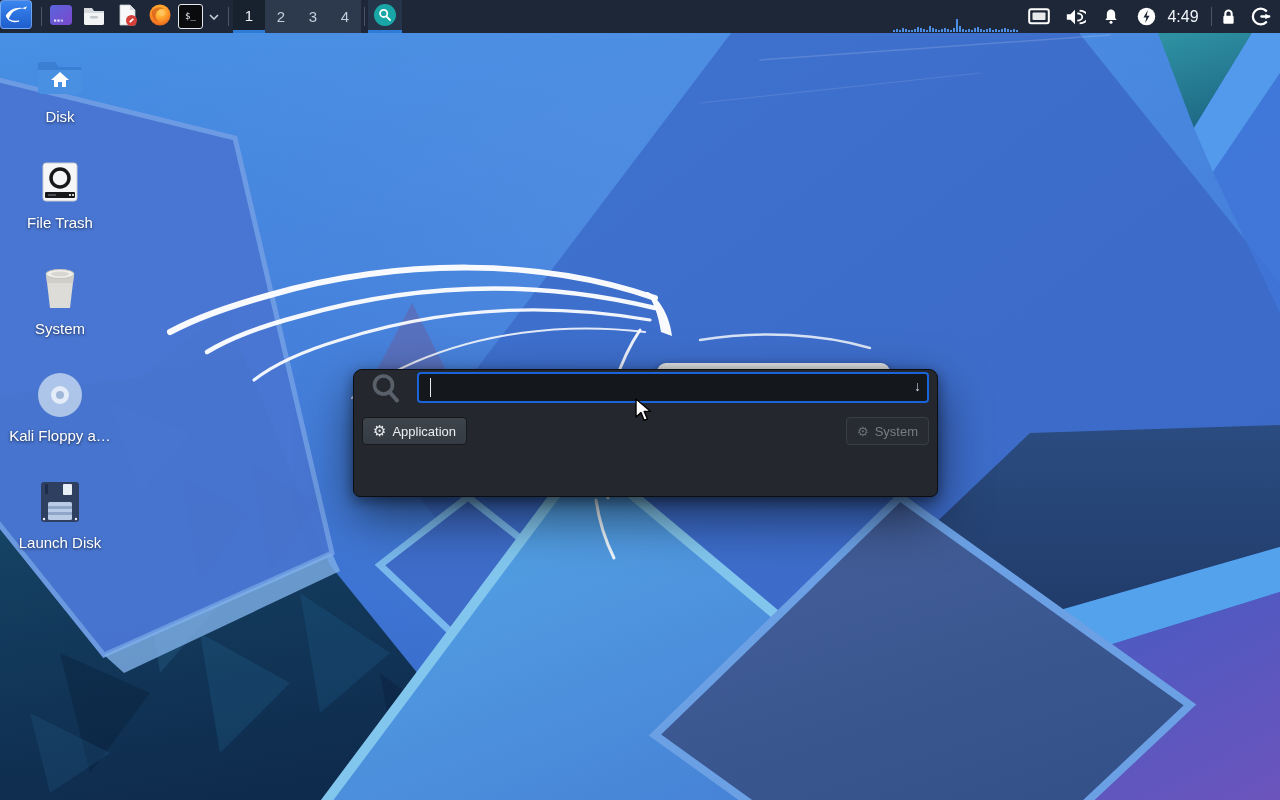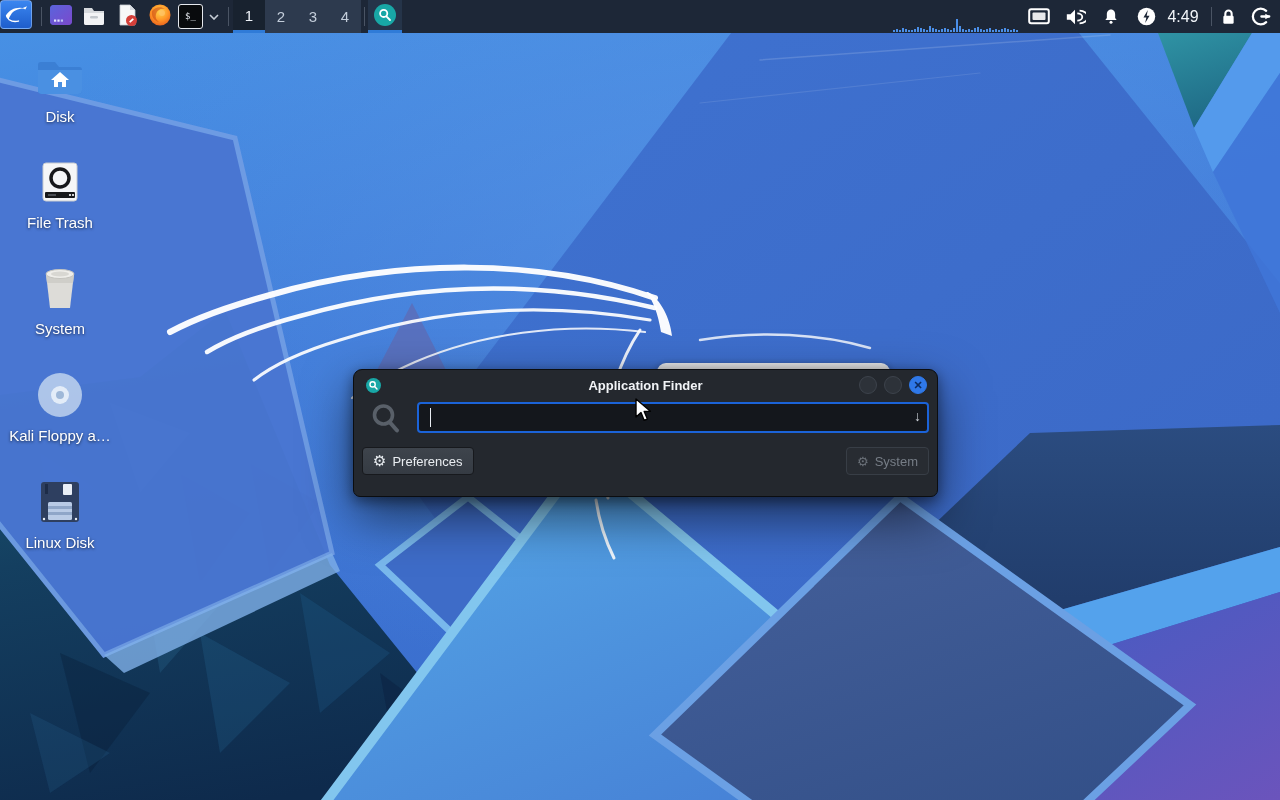--- a/index.html
+++ b/index.html
@@ -224,58 +224,43 @@
       <path d="M8 4 h32 a3 3 0 0 1 3 3 v34 a3 3 0 0 1 -3 3 H8 a3 3 0 0 1 -3 -3 V7 a3 3 0 0 1 3 -3 Z" fill="#2e3f60"></path>
       <rect x="27" y="6" width="9" height="11" rx="1" fill="#e8eef6"></rect>
       <rect x="12" y="24" width="24" height="18" rx="1.5" fill="#b9cbe6"></rect>
       <rect x="12" y="28" width="24" height="3" fill="#8fa6c8"></rect>
       <rect x="12" y="34" width="24" height="3" fill="#8fa6c8"></rect>
       <rect x="9" y="6" width="3" height="10" fill="#1d2c48"></rect>
       <circle cx="8" cy="41" r="1.2" fill="#e8eef6"></circle>
         <circle cx="40" cy="41" r="1.2" fill="#e8eef6"></circle>
     </svg>
   </div>
-  <div class="lbl">Linux Disk</div>
+  <div class="lbl">Launch Disk</div>
 </div>
 
 <div id="behind-window"></div>
 
 <div id="finder-window">
-  <div id="titlebar">
-    <span id="title-icon">
-      <svg width="15" height="15" viewBox="0 0 15 15">
-        <circle cx="7.5" cy="7.5" r="7.5" fill="#18a7a6"></circle>
-        <circle cx="6.6" cy="6.4" r="2.6" fill="none" stroke="#ffffff" stroke-width="1.4"></circle>
-        <line x1="8.6" y1="8.5" x2="11" y2="11" stroke="#ffffff" stroke-width="1.4" stroke-linecap="round"></line>
-      </svg>
-    </span>
-    <span id="win-title">Application Finder</span>
-    <span class="tb-btns">
-      <span class="tb-circle"></span>
-      <span class="tb-circle"></span>
-      <span class="tb-close">✕</span>
-    </span>
-  </div>
 
   <div id="search-row">
     <span id="big-mag">
       <svg width="30" height="32" viewBox="0 0 30 32">
         <circle cx="12.5" cy="12" r="9" fill="none" stroke="#596069" stroke-width="3.6"></circle>
         <line x1="19" y1="19.5" x2="26" y2="27.5" stroke="#596069" stroke-width="4" stroke-linecap="round"></line>
       </svg>
     </span>
     <input id="search-input" type="text" value="" style="">
     <span id="caret"></span>
     <span id="combo-arrow">↓</span>
   </div>
 
   <div id="button-row">
     <div class="btn" id="prefs-btn">
       <span class="gear">⚙</span>
-      <span>Preferences</span>
+      <span>Application</span>
     </div>
     <div class="btn" id="launch-btn">
       <span class="gear" style="font-size:13px;color:#6a7078">⚙</span>
       <span>System</span>
     </div>
   </div>
 </div>
 
 <div id="panel">
   <div id="kali-tile">

